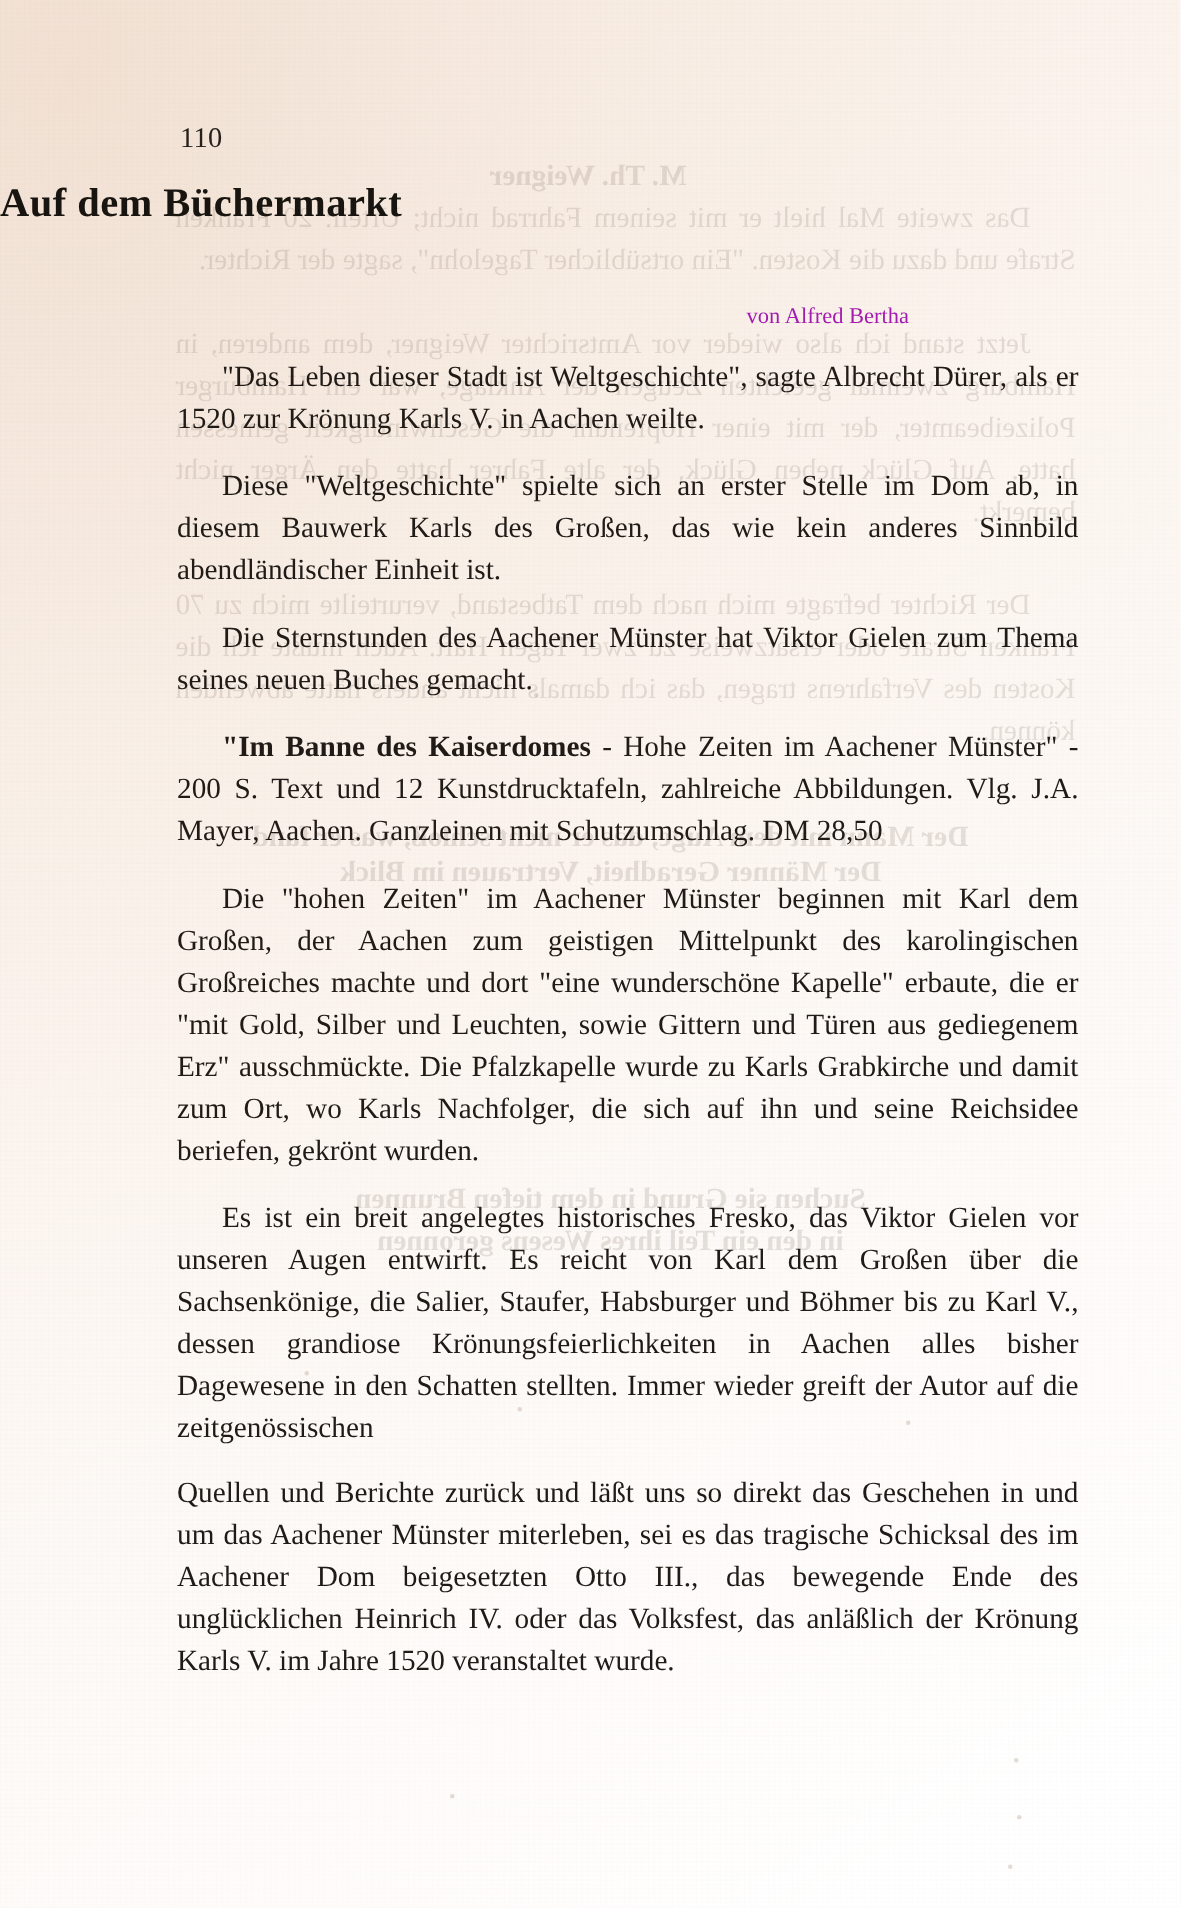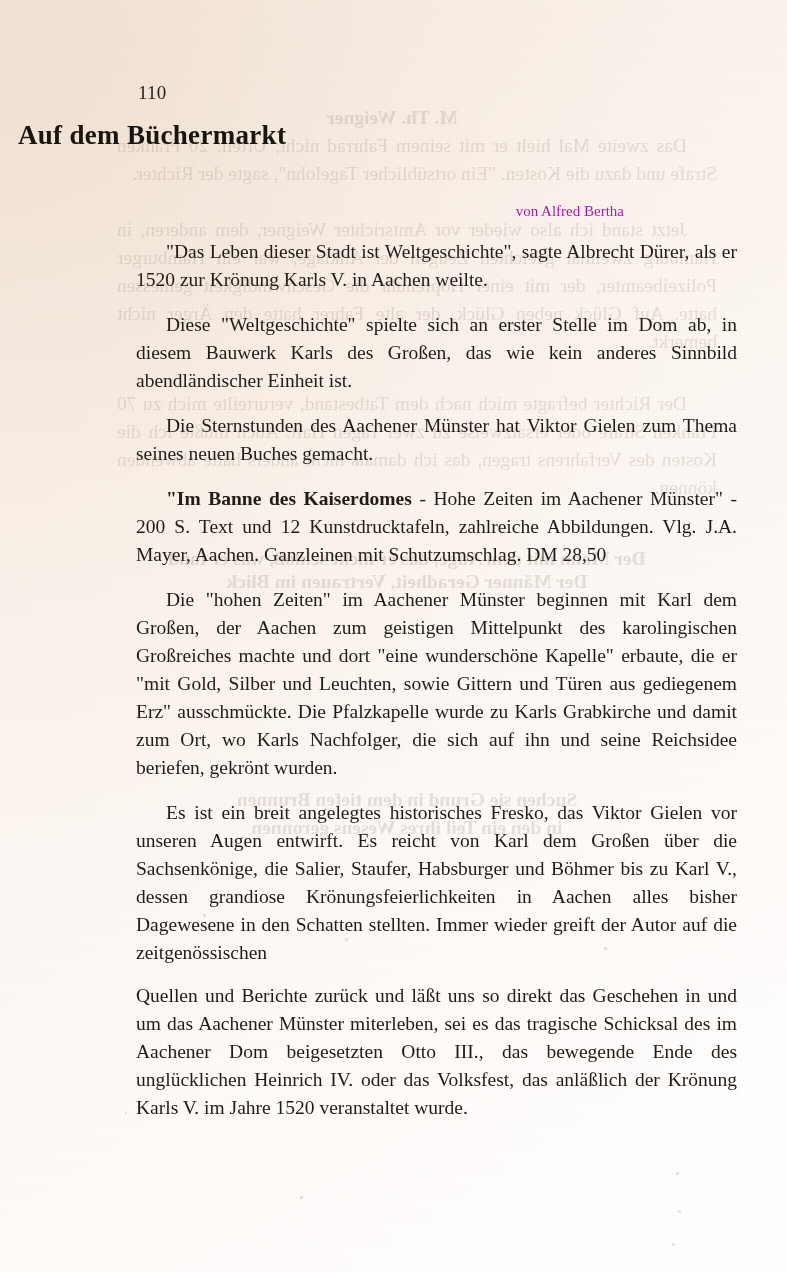--- a/index.html
+++ b/index.html
@@ -66,21 +66,20 @@
   }
   .bleed-block.center { text-align: center; font-weight: bold; }
   .bleed-indent { text-indent: 30px; }
 
   
   .content {
     position: absolute;
     left: 0; top: 0;
     width: 675px;
     height: 1272px;
-    margin-left: 18px;
   }
   .folio {
     position: absolute;
     left: 120px;
     top: 82px;
     font-size: 19px;
     color: #26211d;
     letter-spacing: 0.2px;
   }
   .title {

